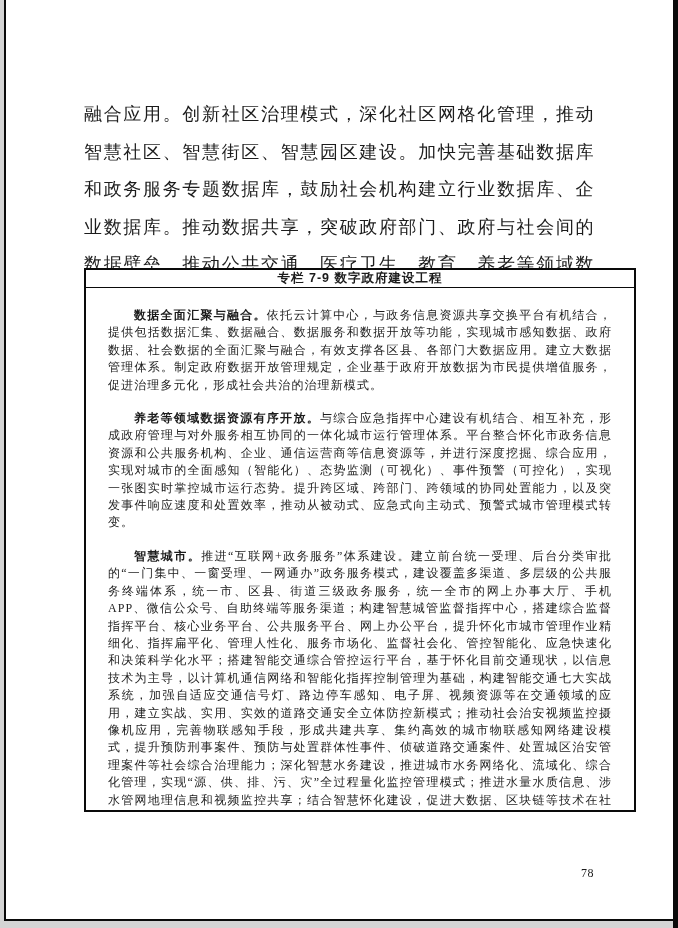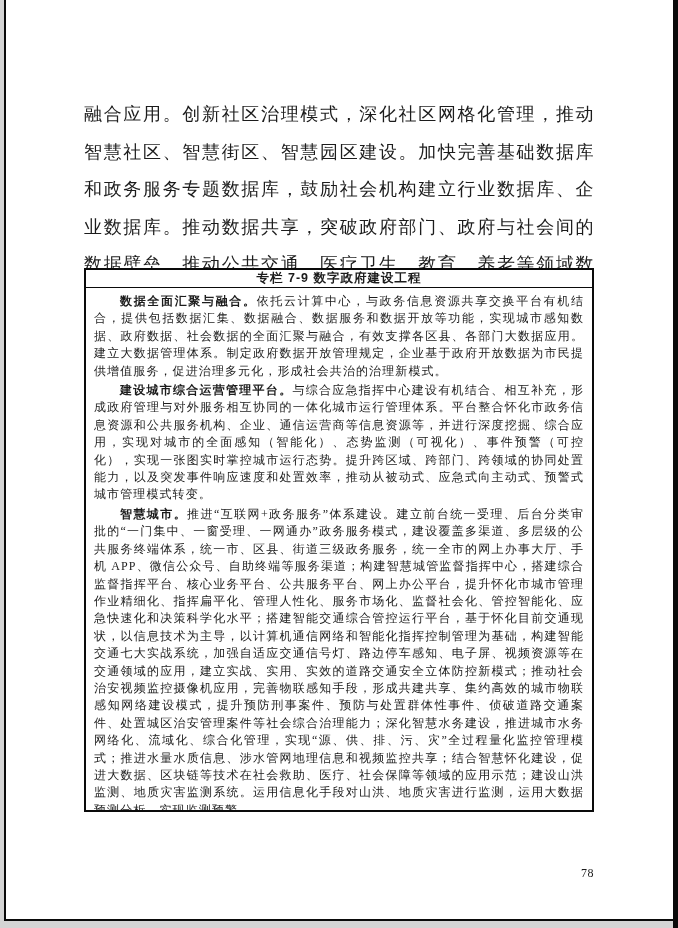--- a/index.html
+++ b/index.html
@@ -12,35 +12,35 @@
   .edge-right-black{position:absolute;right:0;top:0;width:5px;height:928px;background:#0a0a0a;}
   .edge-bottom-line{position:absolute;left:6px;right:5px;bottom:7px;height:2px;background:#0a0a0a;}
   .edge-bottom-gray{position:absolute;left:0;right:5px;bottom:0;height:7px;background:#d4d4d4;}
 
   .intro{
     position:absolute;left:84px;top:96px;width:511px;margin:0;
     font-size:18px;line-height:37.5px;letter-spacing:1.4px;
     text-align:justify;text-align-last:left;
   }
   .feature-box{
-    position:absolute;left:84px;top:268px;width:510px;height:544px;
+    position:absolute;left:84px;top:268px;width:552px;height:544px;
     border:2px solid #0a0a0a;box-sizing:border-box;background:#ffffff;overflow:hidden;
   }
   .box-title{
     height:17px;line-height:16px;text-align:center;
     font-family:"Liberation Sans","DejaVu Sans",sans-serif;
     font-weight:bold;font-size:12.5px;letter-spacing:1px;
     border-bottom:1.5px solid #0a0a0a;
   }
   .box-body{
     padding:3px 6px 4px 6px;
     font-size:12px;line-height:17.4px;letter-spacing:1.1px;
     text-align:justify;text-align-last:left;
   }
-  .box-para{margin:2px;text-indent:26px;}
+  .box-para{margin:16px;text-indent:26px;}
   .box-para b{
     font-family:"Liberation Sans","DejaVu Sans",sans-serif;
     font-weight:bold;letter-spacing:1.1px;
   }
   .page-number{
     position:absolute;left:84px;top:866px;width:510px;text-align:right;margin:0;
     font-size:12px;letter-spacing:0.5px;
   }
 </style>
 </head>
@@ -52,19 +52,19 @@
   <div class="edge-right-black"></div>
   <div class="edge-bottom-line"></div>
   <div class="edge-bottom-gray"></div>
 
   <p class="intro">融合应用。创新社区治理模式，深化社区网格化管理，推动智慧社区、智慧街区、智慧园区建设。加快完善基础数据库和政务服务专题数据库，鼓励社会机构建立行业数据库、企业数据库。推动数据共享，突破政府部门、政府与社会间的数据壁垒，推动公共交通、医疗卫生、教育、养老等领域数据资源有序开放。</p>
 
   <div class="feature-box">
     <div class="box-title">专栏 7-9 数字政府建设工程</div>
     <div class="box-body">
         <p class="box-para"><b>数据全面汇聚与融合。</b>依托云计算中心，与政务信息资源共享交换平台有机结合，提供包括数据汇集、数据融合、数据服务和数据开放等功能，实现城市感知数据、政府数据、社会数据的全面汇聚与融合，有效支撑各区县、各部门大数据应用。建立大数据管理体系。制定政府数据开放管理规定，企业基于政府开放数据为市民提供增值服务，促进治理多元化，形成社会共治的治理新模式。</p>
-        <p class="box-para"><b>建设城市综合运营管理平台。</b>与综合应急指挥中心建设有机结合、相互补充，形成政府管理与对外服务相互协同的一体化城市运行管理体系。平台整合怀化市政务信息资源和公共服务机构、企业、通信运营商等信息资源等，并进行深度挖掘、综合应用，实现对城市的全面感知（智能化）、态势监测（可视化）、事件预警（可控化），实现一张图实时掌控城市运行态势。提升跨区域、跨部门、跨领域的协同处置能力，以及突发事件响应速度和处置效率，推动从被动式、应急式向主动式、预警式城市管理模式转变。</p>
+        <p class="box-para"><b>养老等领域数据资源有序开放。</b>与综合应急指挥中心建设有机结合、相互补充，形成政府管理与对外服务相互协同的一体化城市运行管理体系。平台整合怀化市政务信息资源和公共服务机构、企业、通信运营商等信息资源等，并进行深度挖掘、综合应用，实现对城市的全面感知（智能化）、态势监测（可视化）、事件预警（可控化），实现一张图实时掌控城市运行态势。提升跨区域、跨部门、跨领域的协同处置能力，以及突发事件响应速度和处置效率，推动从被动式、应急式向主动式、预警式城市管理模式转变。</p>
         <p class="box-para"><b>智慧城市。</b>推进“互联网+政务服务”体系建设。建立前台统一受理、后台分类审批的“一门集中、一窗受理、一网通办”政务服务模式，建设覆盖多渠道、多层级的公共服务终端体系，统一市、区县、街道三级政务服务，统一全市的网上办事大厅、手机 APP、微信公众号、自助终端等服务渠道；构建智慧城管监督指挥中心，搭建综合监督指挥平台、核心业务平台、公共服务平台、网上办公平台，提升怀化市城市管理作业精细化、指挥扁平化、管理人性化、服务市场化、监督社会化、管控智能化、应急快速化和决策科学化水平；搭建智能交通综合管控运行平台，基于怀化目前交通现状，以信息技术为主导，以计算机通信网络和智能化指挥控制管理为基础，构建智能交通七大实战系统，加强自适应交通信号灯、路边停车感知、电子屏、视频资源等在交通领域的应用，建立实战、实用、实效的道路交通安全立体防控新模式；推动社会治安视频监控摄像机应用，完善物联感知手段，形成共建共享、集约高效的城市物联感知网络建设模式，提升预防刑事案件、预防与处置群体性事件、侦破道路交通案件、处置城区治安管理案件等社会综合治理能力；深化智慧水务建设，推进城市水务网络化、流域化、综合化管理，实现“源、供、排、污、灾”全过程量化监控管理模式；推进水量水质信息、涉水管网地理信息和视频监控共享；结合智慧怀化建设，促进大数据、区块链等技术在社会救助、医疗、社会保障等领域的应用示范；建设山洪监测、地质灾害监测系统。运用信息化手段对山洪、地质灾害进行监测，运用大数据预测分析，实现监测预警。</p>
       </div>
   </div>
 
   <p class="page-number">78</p>
 </div>
 
 </body></html>

